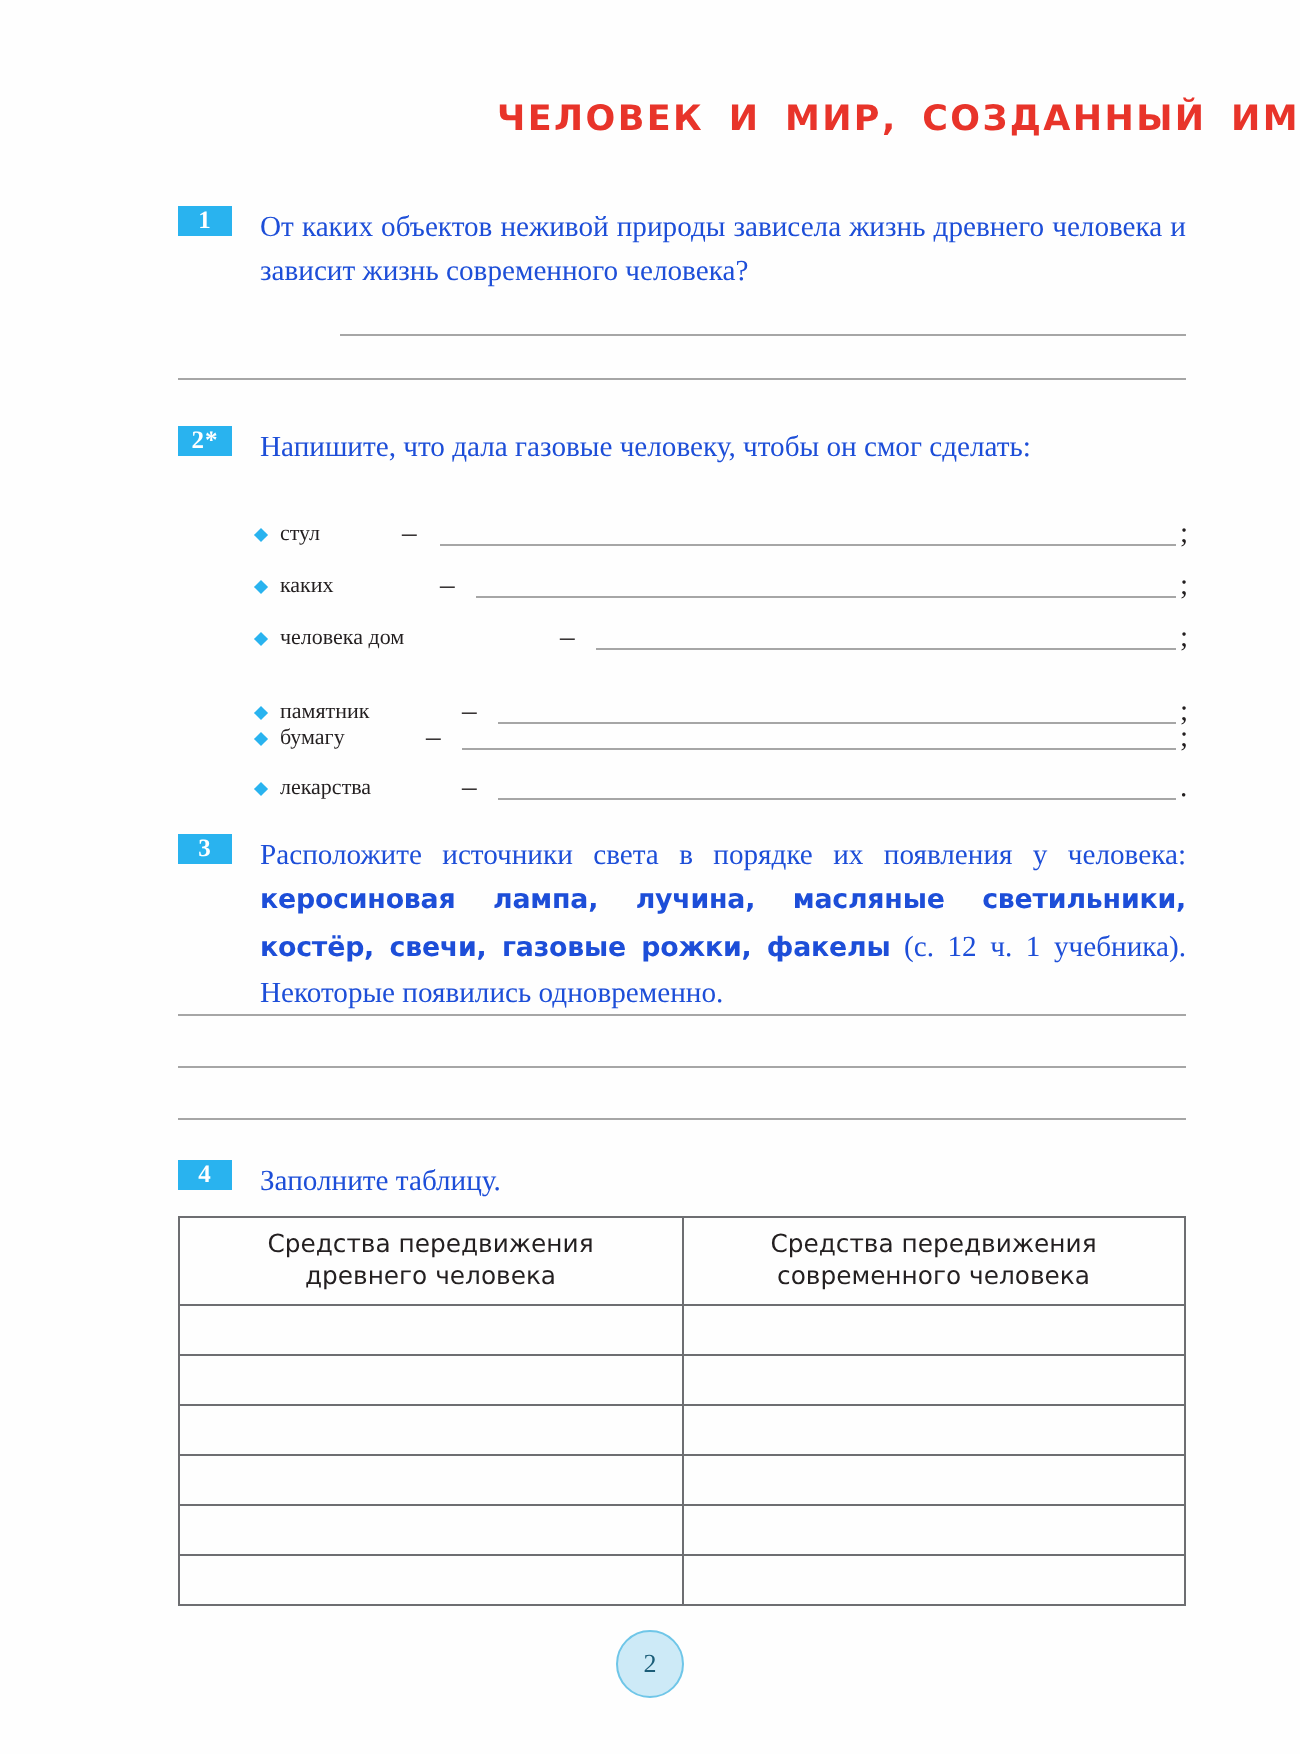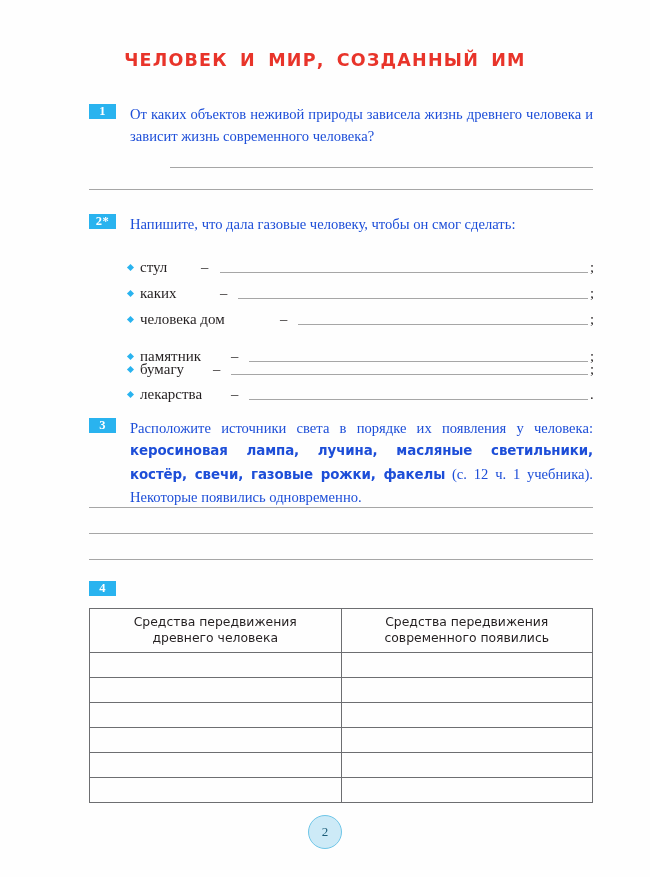--- a/index.html
+++ b/index.html
@@ -23,21 +23,21 @@
     height: 877px;
     background: #fefefe;
   }
 
   
   .title {
     position: absolute;
     left: 0;
     top: 50px;
     width: 650px;
-    text-align: center;
+    text-align: right;
     font-family: "DejaVu Sans", sans-serif;
     font-weight: bold;
     font-size: 17.5px;
     letter-spacing: 1.2px;
     color: #e8342a;
     word-spacing: 5px;
   }
 
   
   .qblock {
@@ -103,21 +103,21 @@
     width: 5px;
     height: 5px;
     background: #29b3ef;
     transform: rotate(45deg);
   }
   .bullet-label {
     position: absolute;
     left: 12px;
     top: 0;
     font-family: "Liberation Serif", serif;
-    font-size: 15px;
+    font-size: 11px;
     line-height: 20px;
     white-space: nowrap;
     color: #231f20;
   }
   .bullet-dash {
     position: absolute;
     top: 0;
     font-family: "Liberation Serif", serif;
     font-size: 14.6px;
     line-height: 20px;
@@ -257,31 +257,32 @@
   </div>
   <div class="q-body qtext" style="top:417px;"><span>Расположите источники света в порядке их появления у человека: </span><span class="bold-sans">керосиновая лампа, лучина, масляные светильники, костёр, свечи, газовые рожки, факелы</span><span> (с. 12 ч. 1 учебника). Некоторые появились одновременно.</span></div>
 
   <div class="rule" style="left:89px; top:507px; width:504px;"></div>
   <div class="rule" style="left:89px; top:533px; width:504px;"></div>
   <div class="rule" style="left:89px; top:559px; width:504px;"></div>
 
   <div class="qblock" style="top:580px;">
     <span class="badge">4</span>
   </div>
+  <div class="q-body qtext" style="top:580px;">Заполните таблицу.</div>
 
   <table class="tbl">
     <thead>
       <tr>
         <th class="col-a">
           <span class="th-line">Средства  передвижения</span>
           <span class="th-line">древнего  человека</span>
         </th>
         <th class="col-b">
           <span class="th-line">Средства  передвижения</span>
-          <span class="th-line">современного  появились</span>
+          <span class="th-line">современного  человека</span>
         </th>
       </tr>
     </thead>
     <tbody>
       <tr>
           <td class="col-a"></td>
           <td class="col-b"></td>
         </tr>
       <tr>
           <td class="col-a"></td>

